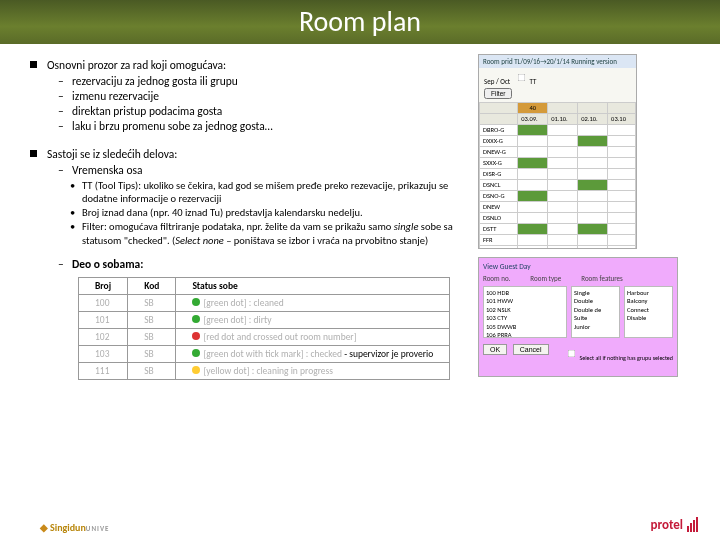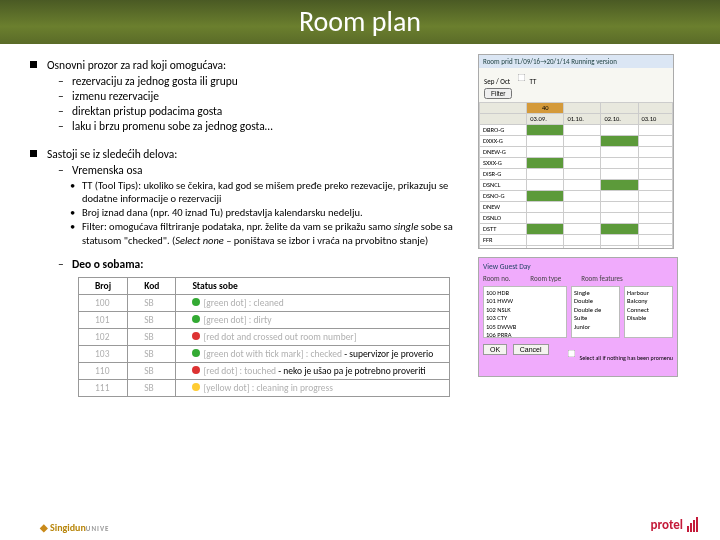--- a/index.html
+++ b/index.html
@@ -19,21 +19,21 @@
   .sub3 div { display: flex; margin-bottom: 1px; line-height: 1.25; }
   .sub3 .dot { width: 12px; flex-shrink: 0; }
   .em { font-style: italic; }
   .status-table { border-collapse: collapse; margin-left: 48px; margin-top: 6px; font-size: 9.5px; }
   .status-table th, .status-table td { border: 1px solid #999; padding: 2px 16px; text-align: left; vertical-align: top; }
   .status-table th { font-weight: 700; background: #fff; }
   .gd { display: inline-block; width: 8px; height: 8px; border-radius: 50%; background: #3a3; margin-right: 3px; }
   .rd { display: inline-block; width: 8px; height: 8px; border-radius: 50%; background: #d33; margin-right: 3px; }
   .yd { display: inline-block; width: 8px; height: 8px; border-radius: 50%; background: #fc3; margin-right: 3px; }
   .faint { color: #b0b0b0; }
-  .screen1 { border: 1px solid #aaa; background: #f7f7f2; font-size: 7px; width: 196px; height: 195px; margin-bottom: 8px; overflow: hidden; }
+  .screen1 { border: 1px solid #aaa; background: #f7f7f2; font-size: 7px; width: 159px; height: 195px; margin-bottom: 8px; overflow: hidden; }
   .scr-title { background: #dbe6f4; padding: 2px 4px; color: #244; font-size: 7px; }
   .scr-tab { padding: 3px 5px; }
   .scr-tbl { border-collapse: collapse; width: 100%; font-size: 6.5px; }
   .scr-tbl td, .scr-tbl th { border: 1px solid #ccc; padding: 1px 3px; background: #fff; }
   .scr-tbl .hdr td { background: #e8e8de; }
   .green-cell { background: #5c9a3a !important; }
   .orange-cell { background: #d49a3a !important; text-align: center; }
   .screen2 { border: 1px solid #aaa; background: #f0abfc; font-size: 7px; width: 200px; height: 120px; padding: 4px; }
   .screen2 .hdr2 { display: flex; gap: 20px; font-size: 7px; color: #444; margin-bottom: 3px; }
   .screen2 .listbox { background: #fff; border: 1px solid #bbb; height: 52px; width: 86px; padding: 2px; display: inline-block; vertical-align: top; font-size: 6.5px; line-height: 1.3; }
@@ -112,25 +112,20 @@
             <td class="faint">102</td>
             <td class="faint">SB</td>
             <td><span class="rd"></span><span class="faint">[red dot and crossed out room number]</span> <span class="faint"></span> <span style="color:#000"></span></td>
           </tr>
           <tr>
             <td class="faint">103</td>
             <td class="faint">SB</td>
             <td><span class="gd"></span><span class="faint">[green dot with tick mark]</span> <span class="faint">: checked</span> <span style="color:#000">- supervizor je proverio</span></td>
           </tr>
           <tr>
-            <td class="faint">110</td>
-            <td class="faint">SB</td>
-            <td><span class="rd"></span><span class="faint">[red dot]</span> <span class="faint">: touched</span> <span style="color:#000">- neko je ušao pa je potrebno proveriti</span></td>
-          </tr>
-          <tr>
             <td class="faint">111</td>
             <td class="faint">SB</td>
             <td><span class="yd"></span><span class="faint">[yellow dot]</span> <span class="faint">: cleaning in progress</span> <span style="color:#000"></span></td>
           </tr>
         </tbody>
     </table>
 
   </div>
 
   <div class="right">
@@ -255,21 +250,21 @@
         <span>Room features</span>
       </div>
       <div style="display:flex;gap:4px">
         <div class="listbox" id="lb0">100 HDB<br>101 HWW<br>102 NSLK<br>103 CTY<br>105 DWWB<br>106 PRRA</div>
         <div class="listbox" id="lb1" style="width:50px">Single<br>Double<br>Double de<br>Suite<br>Junior</div>
         <div class="listbox" id="lb2" style="width:50px">Harbour<br>Balcony<br>Connect<br>Disable</div>
       </div>
       <div class="btns">
         <button>OK</button>
         <button>Cancel</button>
-        <span style="font-size:6px;float:right;margin-top:3px"><input type="checkbox" style="transform: scale(0.6);"> <span>Select all if nothing has been promenu</span></span>
+        <span style="font-size:6px;float:right;margin-top:3px"><input type="checkbox" style="transform: scale(0.6);"> <span>Select all if nothing has grupu selected</span></span>
       </div>
     </div>
   </div>
 </div>
 
 <div class="logo-left">
   <span style="color:#c98a1a">◆</span> <span>Singidun</span><span style="font-size:7px;color:#999;letter-spacing:1px">UNIVE</span>
 </div>
 <div class="logo-right">
   <span>protel</span>

